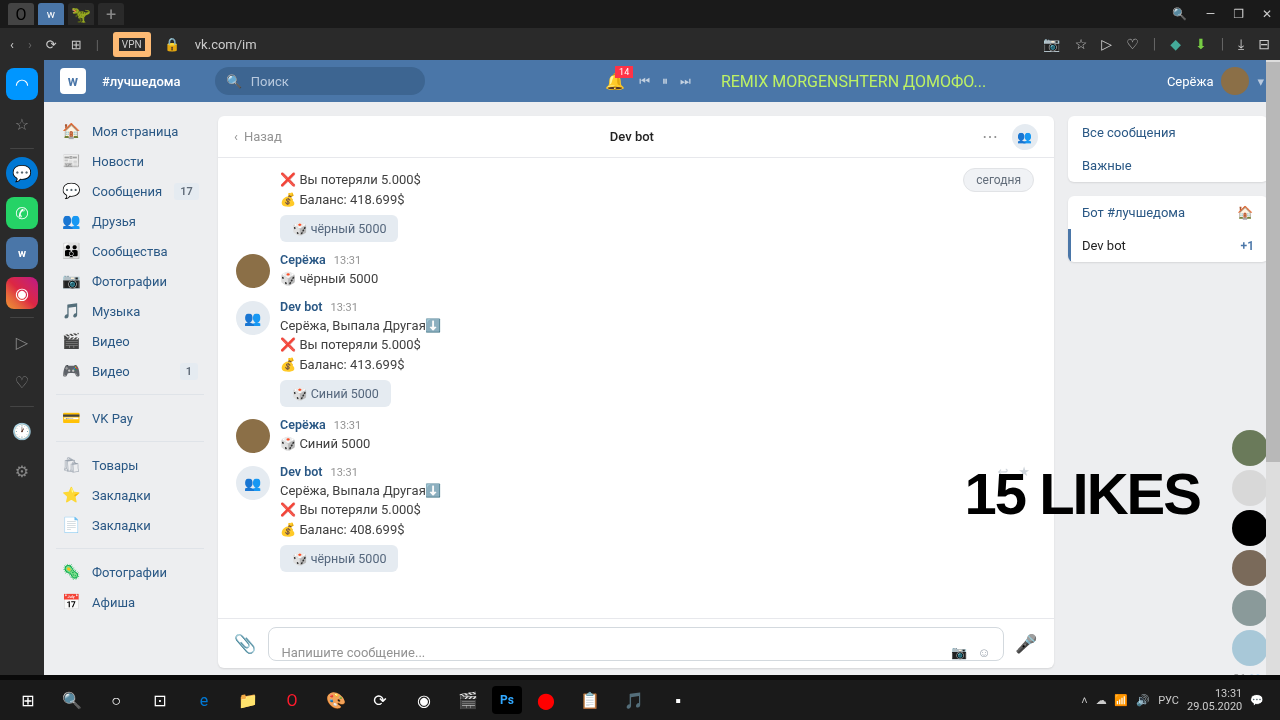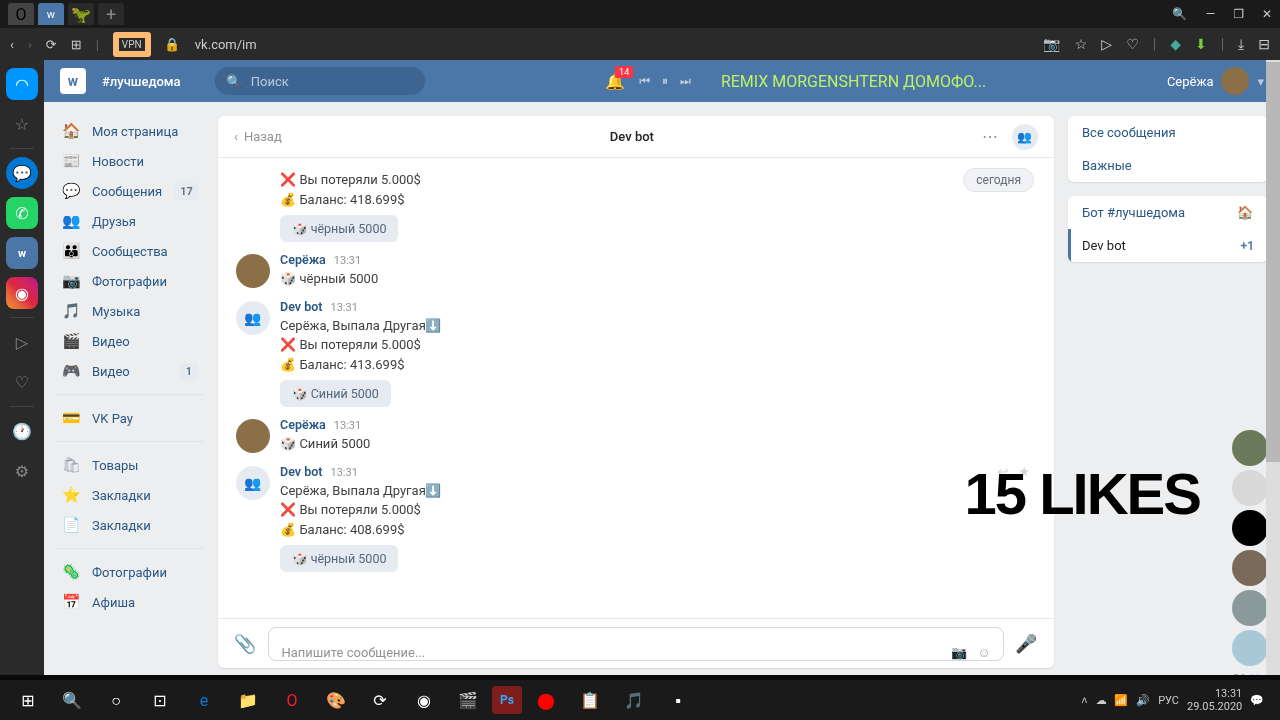--- a/index.html
+++ b/index.html
@@ -323,21 +323,21 @@
   <div class="tb-item">🔍</div>
   <div class="tb-item">○</div>
   <div class="tb-item">⊡</div>
   <div class="tb-item" style="color:#0078d4">e</div>
   <div class="tb-item">📁</div>
   <div class="tb-item" style="color:#ff1b2d">O</div>
   <div class="tb-item">🎨</div>
   <div class="tb-item">⟳</div>
   <div class="tb-item">◉</div>
   <div class="tb-item">🎬</div>
-  <div class="tb-item" style="background:#7f1d1d;color:#31a8ff;border-radius:4px;width:30px;height:28px;font-size:12px;font-weight:bold">Ps</div>
+  <div class="tb-item" style="background:#000000;color:#31a8ff;border-radius:4px;width:30px;height:28px;font-size:12px;font-weight:bold">Ps</div>
   <div class="tb-item" style="color:#f00">⬤</div>
   <div class="tb-item">📋</div>
   <div class="tb-item">🎵</div>
   <div class="tb-item">▪</div>
   <div class="tb-tray">
     <span>˄</span>
     <span>☁</span>
     <span>📶</span>
     <span>🔊</span>
     <span>РУС</span>

